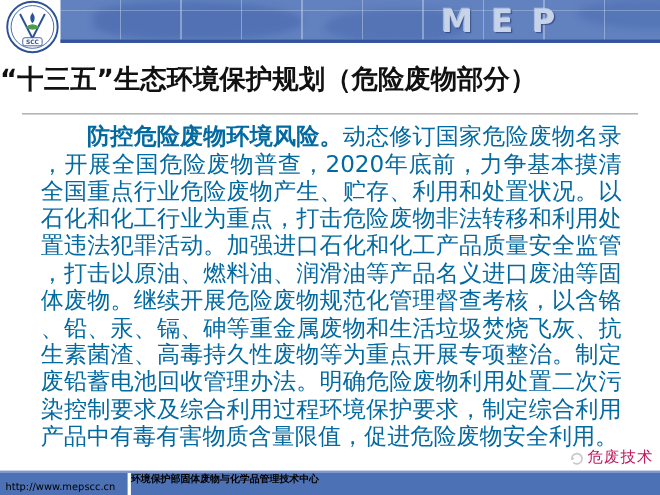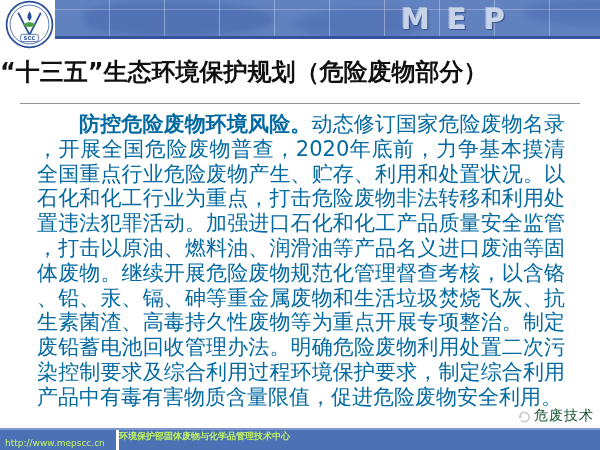--- a/index.html
+++ b/index.html
@@ -52,29 +52,29 @@
     font-size:21px;line-height:24.8px;color:#0369a1;
     text-align:justify;text-indent:2em;
     line-break:anywhere;margin:0;
   }
   .slide-body b{font-weight:800;}
 
   
   .watermark{
     position:absolute;right:6px;bottom:25px;
     display:flex;align-items:center;gap:2px;
-    color:#14532d;font-size:14px;letter-spacing:1px;
+    color:#be185d;font-size:14px;letter-spacing:1px;
   }
   .watermark svg{display:block;}
 
   
   .footer-bar{
     position:absolute;left:0;right:0;bottom:0;height:20px;
     background:#4d71b5;border-top:2px solid #7e99cf;
-    display:flex;color:#bef264;
+    display:flex;color:#000000;
   }
   .footer-left{
     width:116px;display:flex;align-items:flex-end;
     padding:0 0 2px 5px;font-size:9px;box-sizing:border-box;white-space:nowrap;
   }
   .footer-divider{width:3px;background:#ffffff;}
   .footer-right{
     flex:1;text-align:left;padding:1px 6px 0 0;
     font-size:9px;font-weight:700;line-height:10px;white-space:nowrap;overflow:hidden;
   }

